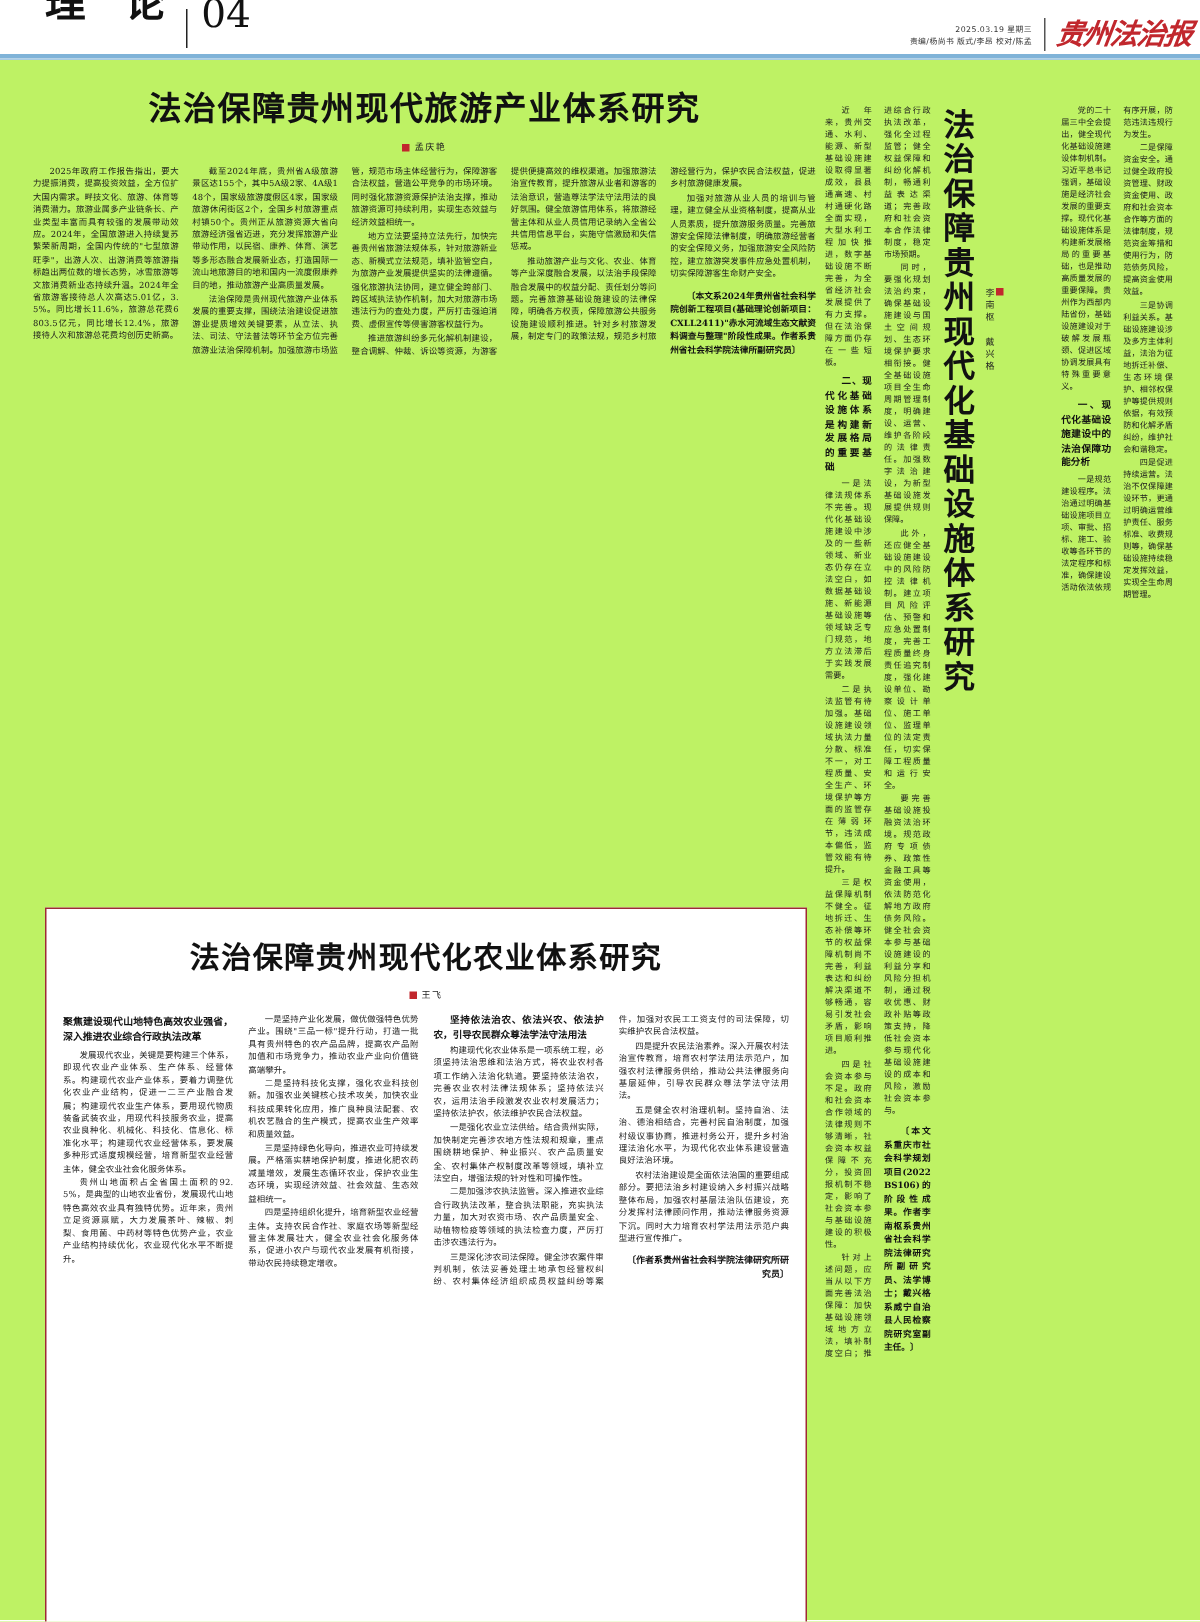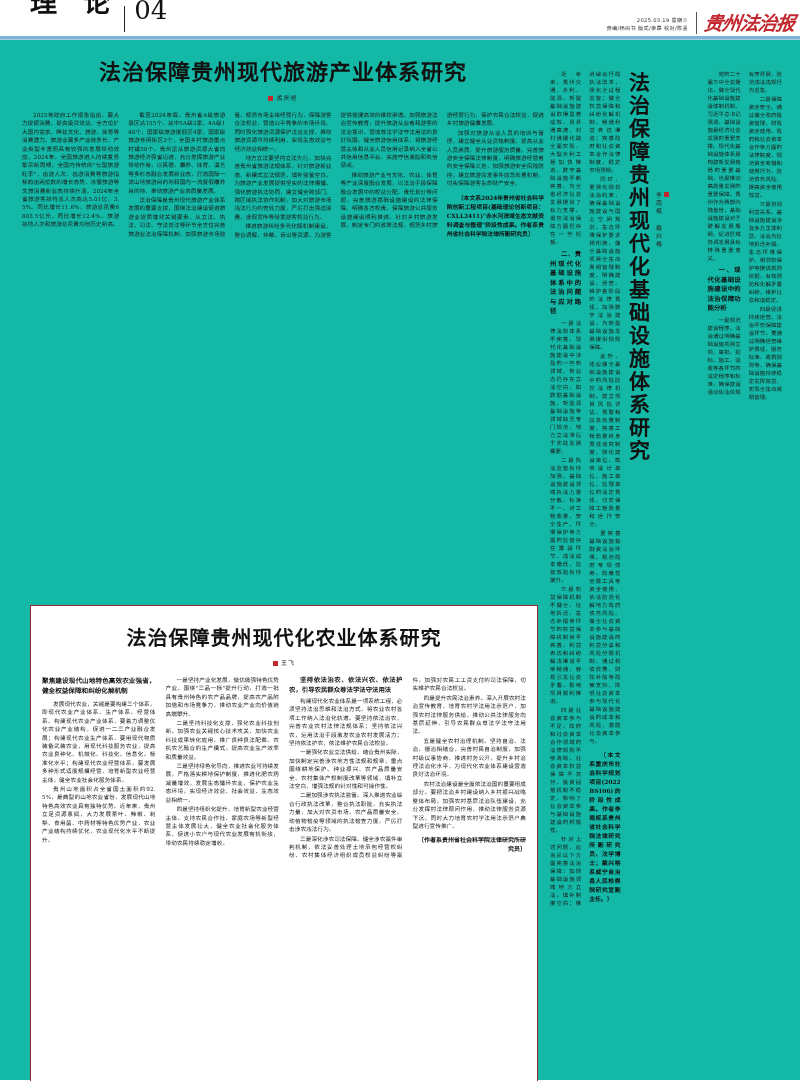--- a/index.html
+++ b/index.html
@@ -43,21 +43,21 @@
     font-size:19px;font-weight:bold;color:#c1272d;
     font-style:italic;letter-spacing:-1px;
     transform:skewX(-8deg);line-height:1;padding-bottom:1px;
   }
   .mh-rule{height:3px;background:#7fb3d8;width:800px;}
   .mh-rule2{height:1px;background:#a9ccE3;width:800px;}
 
   
   .sheet{
     position:relative;width:800px;height:1040px;
-    background:#14b8a6;
+    background:#bef264;
   }
   
   .art1{
     position:absolute;left:22px;top:4px;width:522px;height:552px;
   }
   .art1 .title{
     text-align:center;
     font-family:"DejaVu Serif","Liberation Serif",serif;
     font-weight:bold;font-size:22px;color:#111;
     letter-spacing:1px;padding-top:10px;
@@ -191,21 +191,21 @@
       <p class="p">推动旅游产业与文化、农业、体育等产业深度融合发展，以法治手段保障融合发展中的权益分配、责任划分等问题。完善旅游基础设施建设的法律保障，明确各方权责，保障旅游公共服务设施建设顺利推进。针对乡村旅游发展，制定专门的政策法规，规范乡村旅游经营行为，保护农民合法权益，促进乡村旅游健康发展。</p>
       <p class="p">加强对旅游从业人员的培训与管理，建立健全从业资格制度，提高从业人员素质，提升旅游服务质量。完善旅游安全保障法律制度，明确旅游经营者的安全保障义务，加强旅游安全风险防控，建立旅游突发事件应急处置机制，切实保障游客生命财产安全。</p>
       <p class="note">〔本文系2024年贵州省社会科学院创新工程项目(基础理论创新项目：CXLL2411)"赤水河流域生态文献资料调查与整理"阶段性成果。作者系贵州省社会科学院法律所副研究员〕</p>
     </div>
   </div>
 
   <div class="art3">
     <div class="art3-inner">
       <div class="cols3b">
         <p class="p sm">近年来，贵州交通、水利、能源、新型基础设施建设取得显著成效，县县通高速、村村通硬化路全面实现，大型水利工程加快推进，数字基础设施不断完善，为全省经济社会发展提供了有力支撑。但在法治保障方面仍存在一些短板。</p>
-        <p class="sub">二、贵州现代化基础设施体系中的法治问题与应对路径</p>
+        <p class="sub">二、现代化基础设施体系是构建新发展格局的重要基础</p>
         <p class="p sm">一是法律法规体系不完善。现代化基础设施建设中涉及的一些新领域、新业态仍存在立法空白，如数据基础设施、新能源基础设施等领域缺乏专门规范，地方立法滞后于实践发展需要。</p>
         <p class="p sm">二是执法监管有待加强。基础设施建设领域执法力量分散、标准不一，对工程质量、安全生产、环境保护等方面的监管存在薄弱环节，违法成本偏低，监管效能有待提升。</p>
         <p class="p sm">三是权益保障机制不健全。征地拆迁、生态补偿等环节的权益保障机制尚不完善，利益表达和纠纷解决渠道不够畅通，容易引发社会矛盾，影响项目顺利推进。</p>
         <p class="p sm">四是社会资本参与不足。政府和社会资本合作领域的法律规则不够清晰，社会资本权益保障不充分，投资回报机制不稳定，影响了社会资本参与基础设施建设的积极性。</p>
         <p class="p sm">针对上述问题，应当从以下方面完善法治保障：加快基础设施领域地方立法，填补制度空白；推进综合行政执法改革，强化全过程监管；健全权益保障和纠纷化解机制，畅通利益表达渠道；完善政府和社会资本合作法律制度，稳定市场预期。</p>
         <p class="p sm">同时，要强化规划法治约束，确保基础设施建设与国土空间规划、生态环境保护要求相衔接。健全基础设施项目全生命周期管理制度，明确建设、运营、维护各阶段的法律责任。加强数字法治建设，为新型基础设施发展提供规则保障。</p>
         <p class="p sm">此外，还应健全基础设施建设中的风险防控法律机制。建立项目风险评估、预警和应急处置制度，完善工程质量终身责任追究制度，强化建设单位、勘察设计单位、施工单位、监理单位的法定责任，切实保障工程质量和运行安全。</p>
         <p class="p sm">要完善基础设施投融资法治环境。规范政府专项债券、政策性金融工具等资金使用，依法防范化解地方政府债务风险。健全社会资本参与基础设施建设的利益分享和风险分担机制，通过税收优惠、财政补贴等政策支持，降低社会资本参与现代化基础设施建设的成本和风险，激励社会资本参与。</p>
         <p class="note-r">〔本文系重庆市社会科学规划项目(2022BS106)的阶段性成果。作者李南枢系贵州省社会科学院法律研究所副研究员、法学博士；戴兴格系威宁自治县人民检察院研究室副主任。〕</p>
       </div>
@@ -227,21 +227,21 @@
       </div>
     </div>
   </div>
 
   <div class="art2">
     <div class="title">法治保障贵州现代化农业体系研究</div>
     <div class="byline">
       <span class="bsq"></span><span>王飞</span>
     </div>
     <div class="cols2">
-      <p class="lead">聚焦建设现代山地特色高效农业强省，健全权益保障和纠纷化解机制</p>
+      <p class="lead">聚焦建设现代山地特色高效农业强省，深入推进农业综合行政执法改革</p>
       <p class="p">发展现代农业，关键是要构建三个体系，即现代农业产业体系、生产体系、经营体系。构建现代农业产业体系，要着力调整优化农业产业结构，促进一二三产业融合发展；构建现代农业生产体系，要用现代物质装备武装农业，用现代科技服务农业，提高农业良种化、机械化、科技化、信息化、标准化水平；构建现代农业经营体系，要发展多种形式适度规模经营，培育新型农业经营主体，健全农业社会化服务体系。</p>
       <p class="p">贵州山地面积占全省国土面积的92.5%，是典型的山地农业省份，发展现代山地特色高效农业具有独特优势。近年来，贵州立足资源禀赋，大力发展茶叶、辣椒、刺梨、食用菌、中药材等特色优势产业，农业产业结构持续优化，农业现代化水平不断提升。</p>
       <p class="p">一是坚持产业化发展，做优做强特色优势产业。围绕"三品一标"提升行动，打造一批具有贵州特色的农产品品牌，提高农产品附加值和市场竞争力，推动农业产业向价值链高端攀升。</p>
       <p class="p">二是坚持科技化支撑，强化农业科技创新。加强农业关键核心技术攻关，加快农业科技成果转化应用，推广良种良法配套、农机农艺融合的生产模式，提高农业生产效率和质量效益。</p>
       <p class="p">三是坚持绿色化导向，推进农业可持续发展。严格落实耕地保护制度，推进化肥农药减量增效，发展生态循环农业，保护农业生态环境，实现经济效益、社会效益、生态效益相统一。</p>
       <p class="p">四是坚持组织化提升，培育新型农业经营主体。支持农民合作社、家庭农场等新型经营主体发展壮大，健全农业社会化服务体系，促进小农户与现代农业发展有机衔接，带动农民持续稳定增收。</p>
       <p class="sub">坚持依法治农、依法兴农、依法护农，引导农民群众尊法学法守法用法</p>
       <p class="p">构建现代化农业体系是一项系统工程，必须坚持法治思维和法治方式，将农业农村各项工作纳入法治化轨道。要坚持依法治农，完善农业农村法律法规体系；坚持依法兴农，运用法治手段激发农业农村发展活力；坚持依法护农，依法维护农民合法权益。</p>
       <p class="p">一是强化农业立法供给。结合贵州实际，加快制定完善涉农地方性法规和规章，重点围绕耕地保护、种业振兴、农产品质量安全、农村集体产权制度改革等领域，填补立法空白，增强法规的针对性和可操作性。</p>
       <p class="p">二是加强涉农执法监管。深入推进农业综合行政执法改革，整合执法职能，充实执法力量，加大对农资市场、农产品质量安全、动植物检疫等领域的执法检查力度，严厉打击涉农违法行为。</p>

